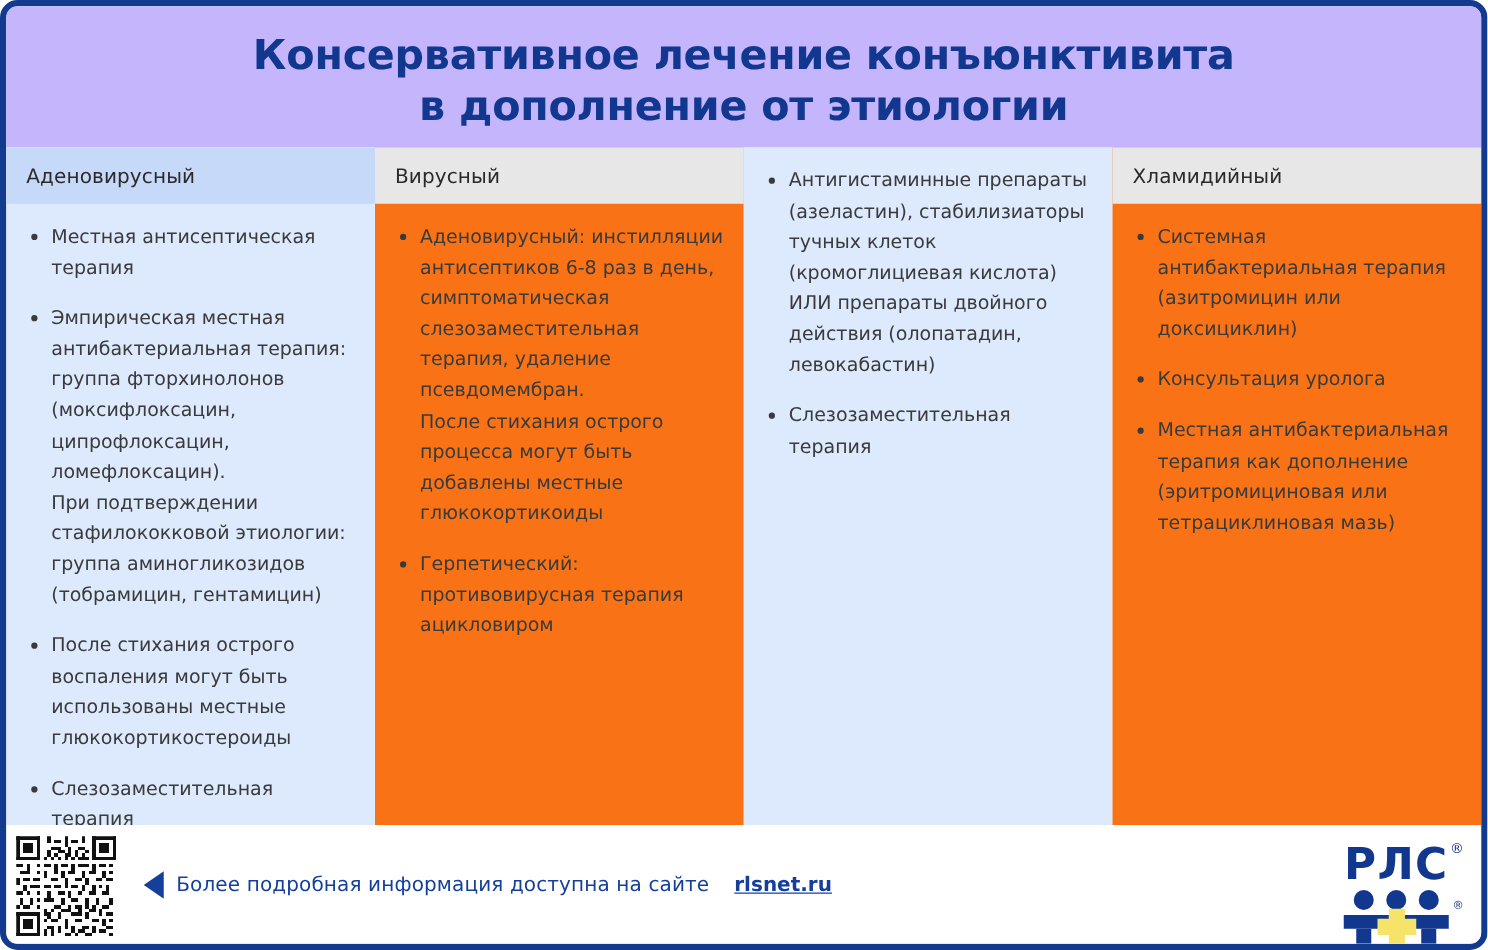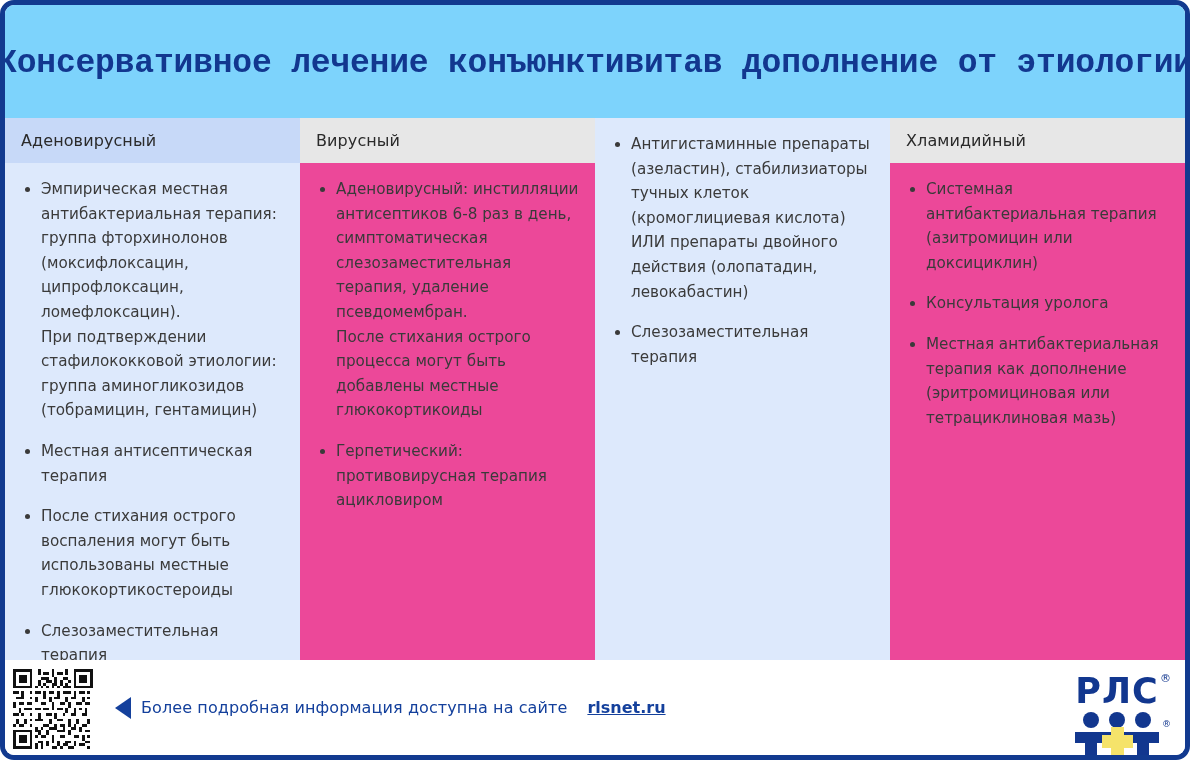--- a/index.html
+++ b/index.html
@@ -19,26 +19,25 @@
     background: #ffffff;
     border: 5px solid #123a8f;
     border-radius: 14px;
     overflow: hidden;
   }
 
   
   .title-area {
     height: 113px;
     display: flex;
-    flex-direction: row;
+    flex-direction: column;
     align-items: center;
     justify-content: center;
-    background: #7dd3fc;
+    background: #c4b5fd;
     padding-top: 4px;
-    font-family: Liberation Mono, monospace;
   }
   .title-line {
     color: #12378f;
     font-weight: bold;
     font-size: 33px;
     line-height: 41px;
     letter-spacing: -0.2px;
     text-align: center;
     white-space: nowrap;
   }
@@ -49,21 +48,21 @@
     width: 1180px;
     height: 542px;
     align-items: stretch;
   }
   .col {
     width: 295px;
     display: flex;
     flex-direction: column;
   }
   .col.blue   { background: #dde9fc; }
-  .col.grey   { background: #ec4899; }
+  .col.grey   { background: #f97316; }
 
   .col-header {
     height: 45px;
     display: flex;
     align-items: center;
     padding-left: 16px;
     font-size: 16px;
     color: #2a2a2a;
     letter-spacing: 0.1px;
   }
@@ -164,23 +163,23 @@
     <div class="title-line">Консервативное лечение конъюнктивита</div>
     <div class="title-line">в дополнение от этиологии</div>
   </div>
 
   <div class="table">
 
     <div class="col blue">
       <div class="col-header">Аденовирусный</div>
       <div class="col-body">
         <ul class="bullets">
+          <li>Местная антисептическая терапия</li>
           <li>Эмпирическая местная антибактериальная терапия: группа фторхинолонов (моксифлоксацин, ципрофлоксацин, ломефлоксацин).
 При подтверждении стафилококковой этиологии: группа аминогликозидов (тобрамицин, гентамицин)</li>
-          <li>Местная антисептическая терапия</li>
           <li>После стихания острого воспаления могут быть использованы местные глюкокортикостероиды</li>
           <li>Слезозаместительная терапия</li>
         </ul>
       </div>
     </div>
 
     <div class="col grey">
       <div class="col-header">Вирусный</div>
       <div class="col-body">
         <ul class="bullets">

